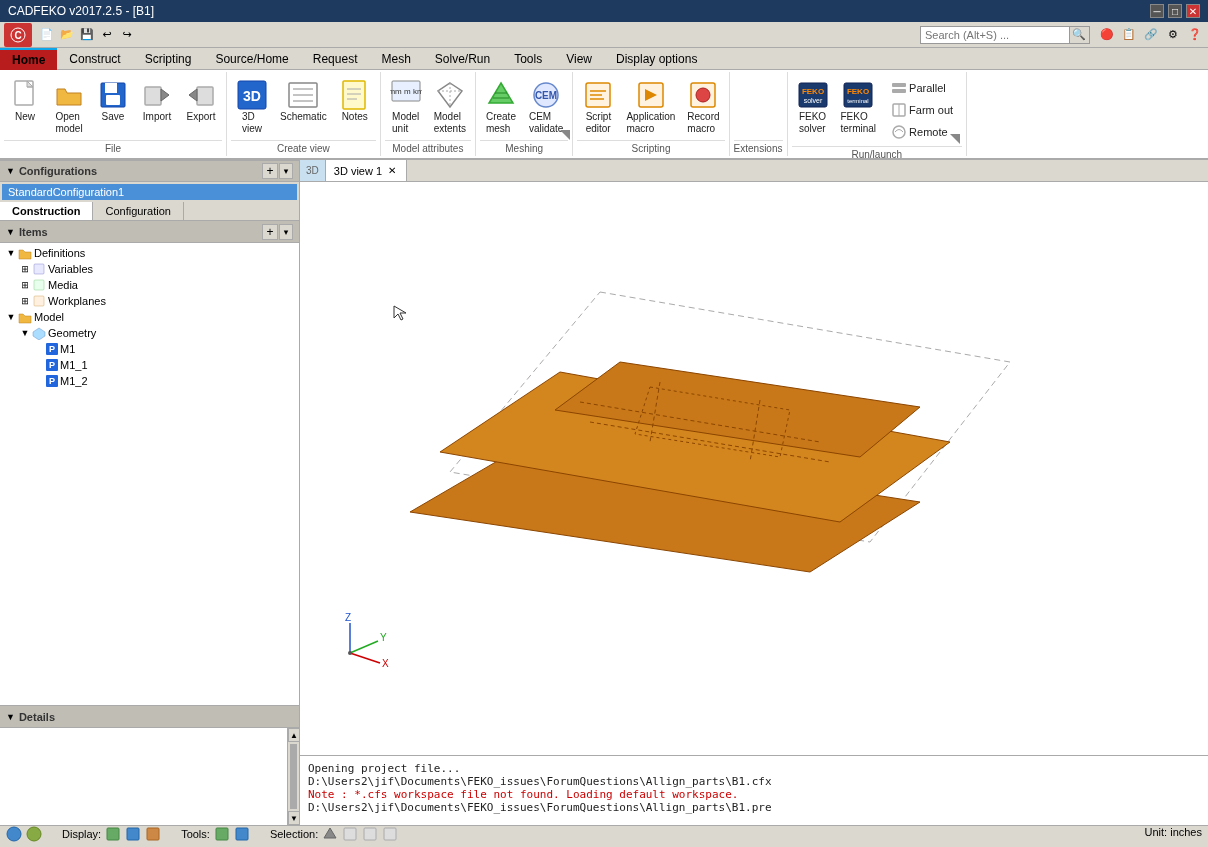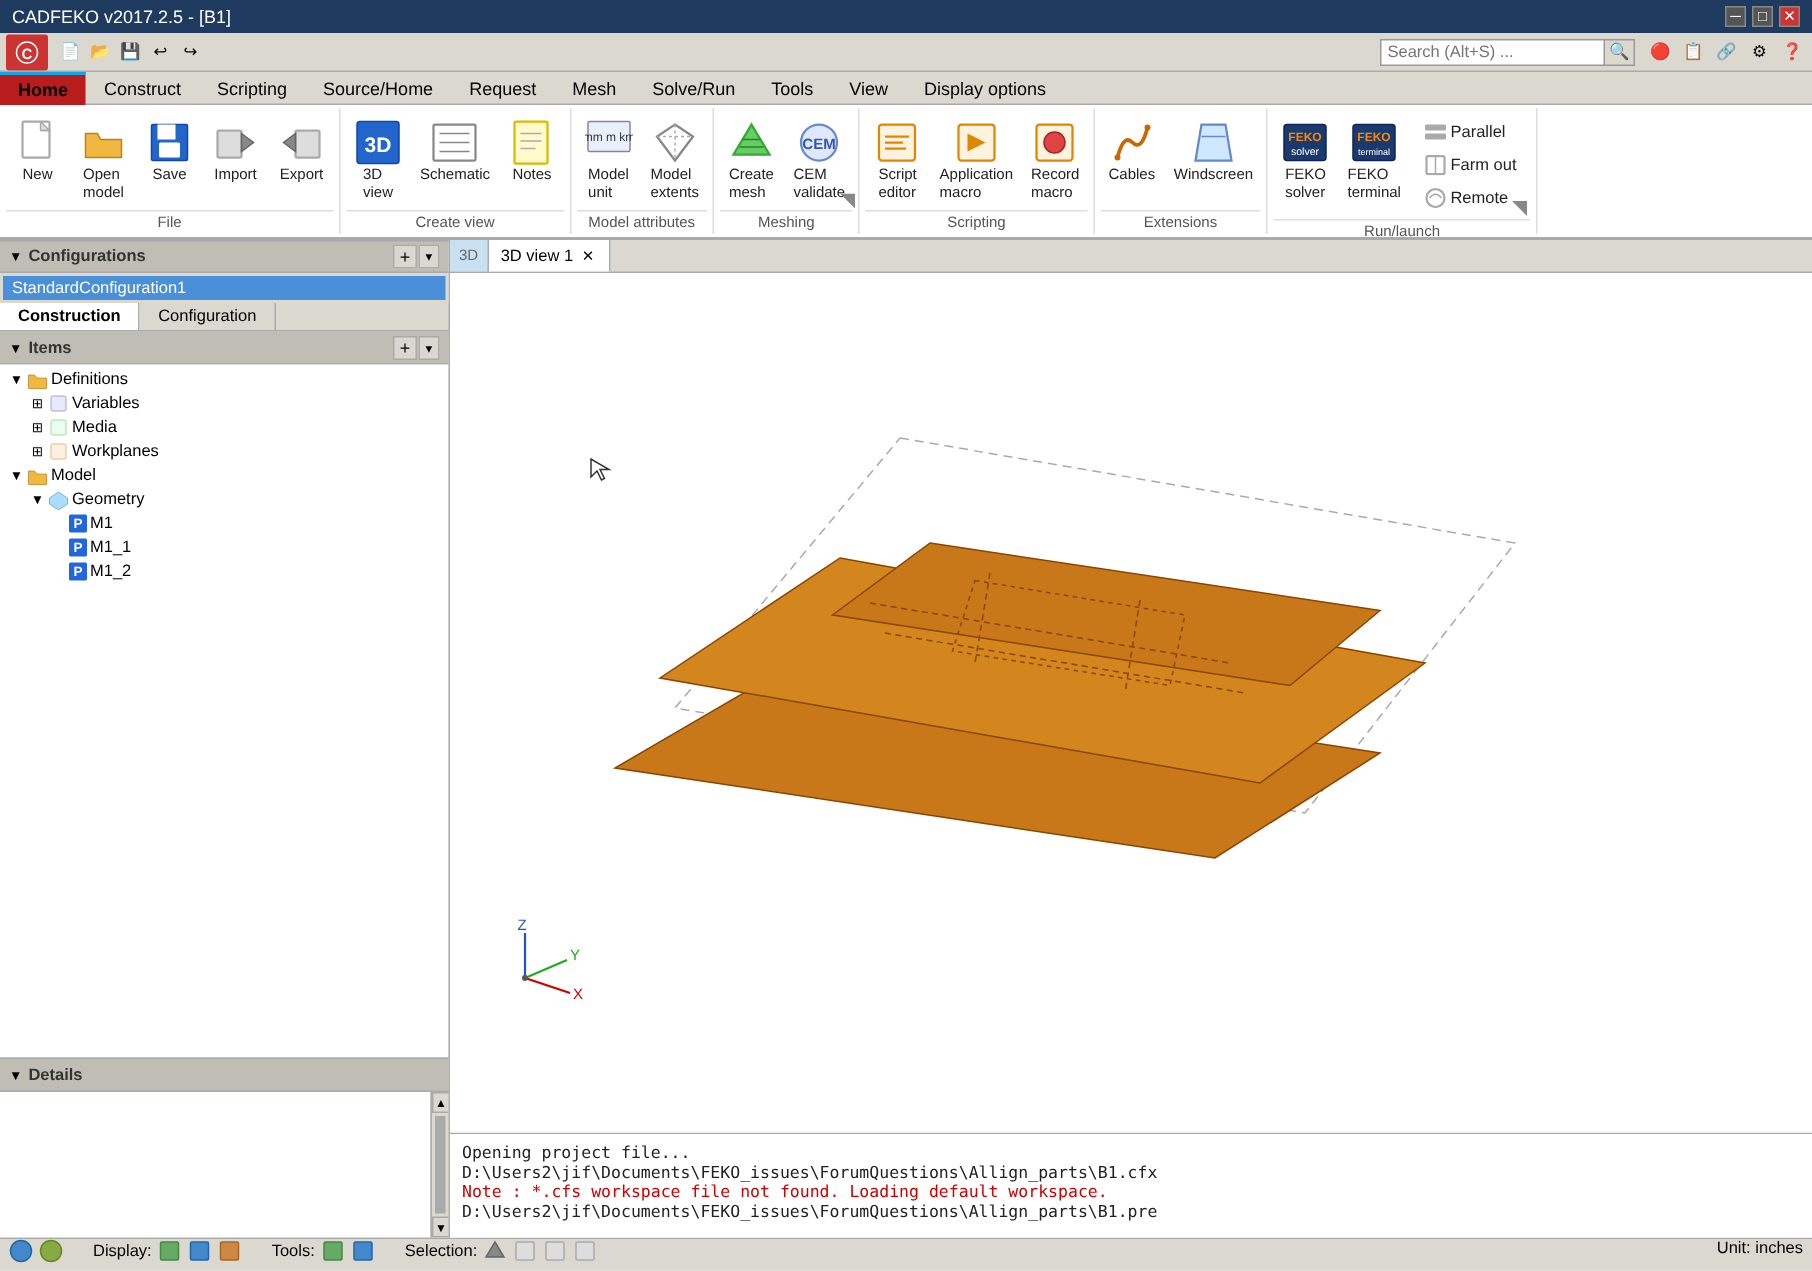--- a/index.html
+++ b/index.html
@@ -322,41 +322,20 @@
               <circle cx="16" cy="16" r="7" fill="#dd4444" stroke="#aa2222" stroke-width="1"></circle>
             </svg>
         </div>
         <span class="label">Record<br>macro</span>
       </div>
     </div>
     <div class="ribbon-group-label">Scripting</div>
   </div>
 
   <div class="ribbon-group">
-    <div class="ribbon-items">
-      <div class="ribbon-btn">
-        <div class="icon">
-          <svg width="32" height="32">
-              <path d="M6,26 Q10,10 16,16 Q22,22 26,6" fill="none" stroke="#cc6600" stroke-width="2.5"></path>
-              <circle cx="6" cy="26" r="2" fill="#cc6600"></circle>
-              <circle cx="26" cy="6" r="2" fill="#cc6600"></circle>
-            </svg>
-        </div>
-        <span class="label">Cables</span>
-      </div>
-      <div class="ribbon-btn">
-        <div class="icon">
-          <svg width="32" height="32">
-              <path d="M4,28 L8,4 L24,4 L28,28 Z" fill="#d0e8ff" stroke="#6688cc" stroke-width="1.5"></path>
-              <line x1="8" y1="12" x2="24" y2="12" stroke="#6688cc" stroke-width="1"></line>
-            </svg>
-        </div>
-        <span class="label">Windscreen</span>
-      </div>
-    </div>
     <div class="ribbon-group-label">Extensions</div>
   </div>
 
   <div class="ribbon-group">
     <div class="ribbon-items">
       <div class="ribbon-btn">
         <div class="icon">
           <svg width="32" height="32">
               <rect x="2" y="4" width="28" height="24" rx="2" fill="#1a3a6e" stroke="#112255" stroke-width="1"></rect>
               <text x="16" y="15" text-anchor="middle" fill="#ff8800" font-size="8" font-weight="bold">FEKO</text>

